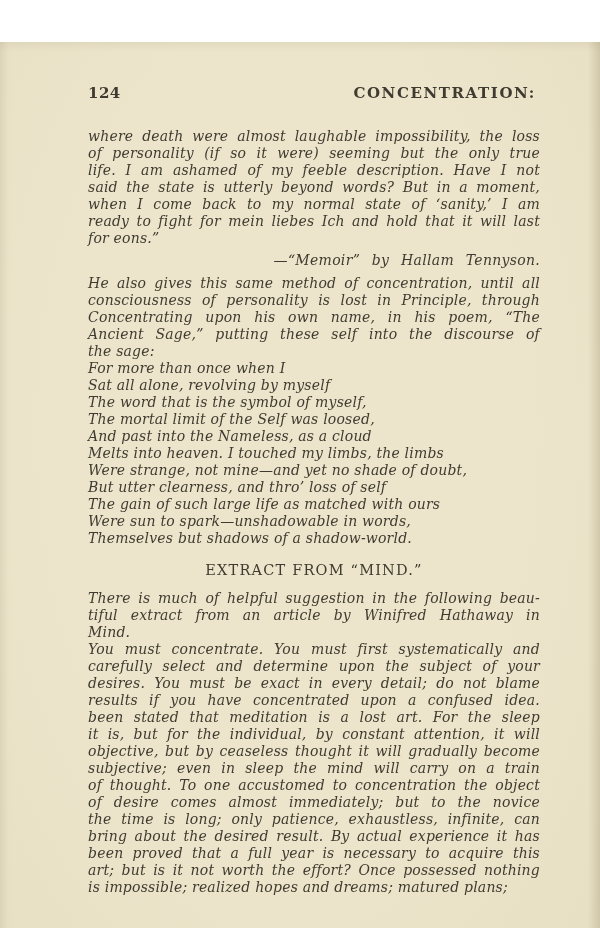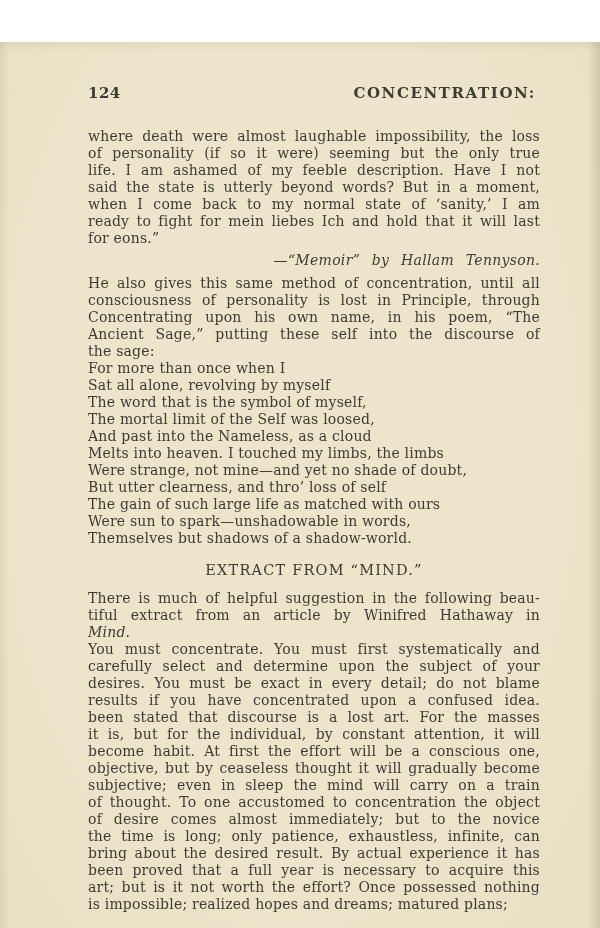--- a/index.html
+++ b/index.html
@@ -29,20 +29,21 @@
   .running-title { letter-spacing: 1.6px; }
   .page-body {
     padding: 26px 60px 0 88px;
     font-size: 14px; line-height: 17px;
   }
   .line {
     text-align: justify;
     text-align-last: justify;
     min-height: 17px;
     letter-spacing: 0.2px;
+    font-style: italic;
   }
   .line.para-end { text-align-last: left; }
   .poem-block .line { text-align: left; text-align-last: left; }
   .attribution {
     font-style: italic;
     padding-left: 152px;
     word-spacing: 7px;
     letter-spacing: 0.3px;
     margin: 5px 0 6px 0;
     text-align: right;
@@ -110,23 +111,22 @@
         <div class="line">tiful extract from an article by Winifred Hathaway in</div>
       </div>
 
     <div class="line para-end italic-line">Mind.</div>
 
     <div class="para">
         <div class="line">You must concentrate.  You must first systematically and</div>
         <div class="line">carefully select and determine upon the subject of your</div>
         <div class="line">desires.  You must be exact in every detail; do not blame</div>
         <div class="line">results if you have concentrated upon a confused idea.</div>
-        <div class="line">been stated that discourse is a lost art.  For the masses</div>
+        <div class="line">been stated that meditation is a lost art.  For the sleep</div>
         <div class="line">it is, but for the individual, by constant attention, it will</div>
-        <div class="line">become habit.  At first the effort will be a conscious one,</div>
         <div class="line">objective, but by ceaseless thought it will gradually become</div>
         <div class="line">subjective; even in sleep the mind will carry on a train</div>
         <div class="line">of thought.  To one accustomed to concentration the object</div>
         <div class="line">of desire comes almost immediately; but to the novice</div>
         <div class="line">the time is long; only patience, exhaustless, infinite, can</div>
         <div class="line">bring about the desired result.  By actual experience it has</div>
         <div class="line">been proved that a full year is necessary to acquire this</div>
         <div class="line">art; but is it not worth the effort?  Once possessed nothing</div>
         <div class="line para-end">is impossible; realized hopes and dreams; matured plans;</div>
       </div>

